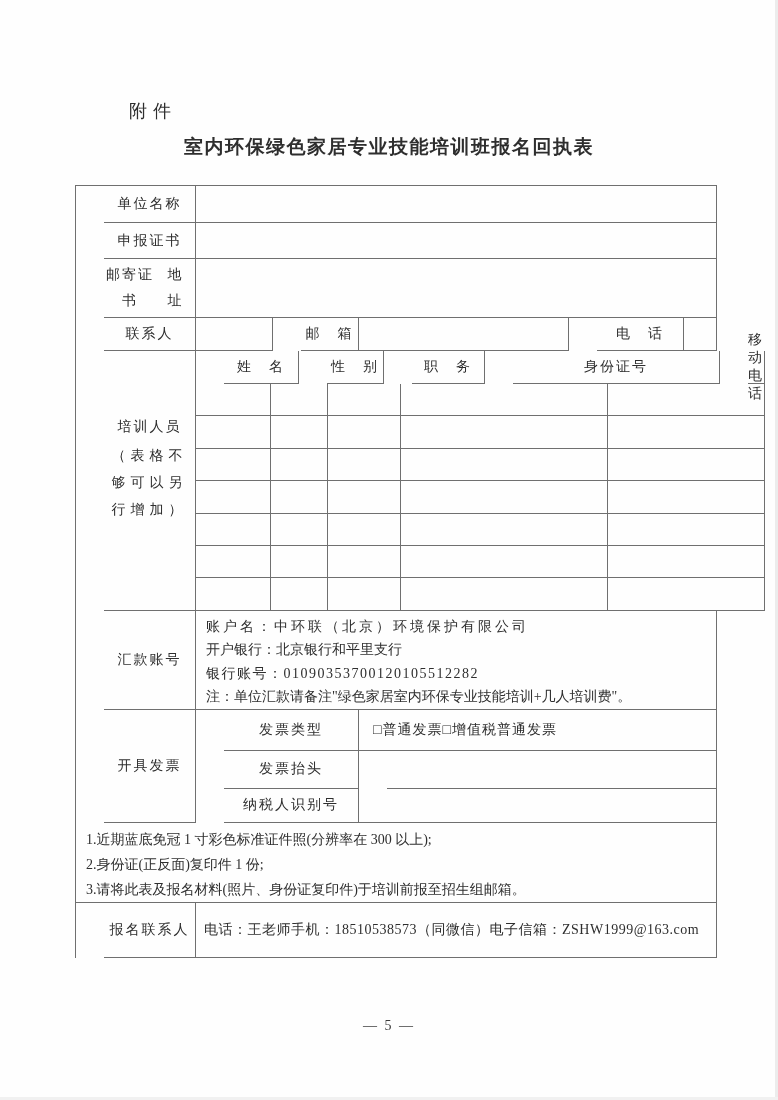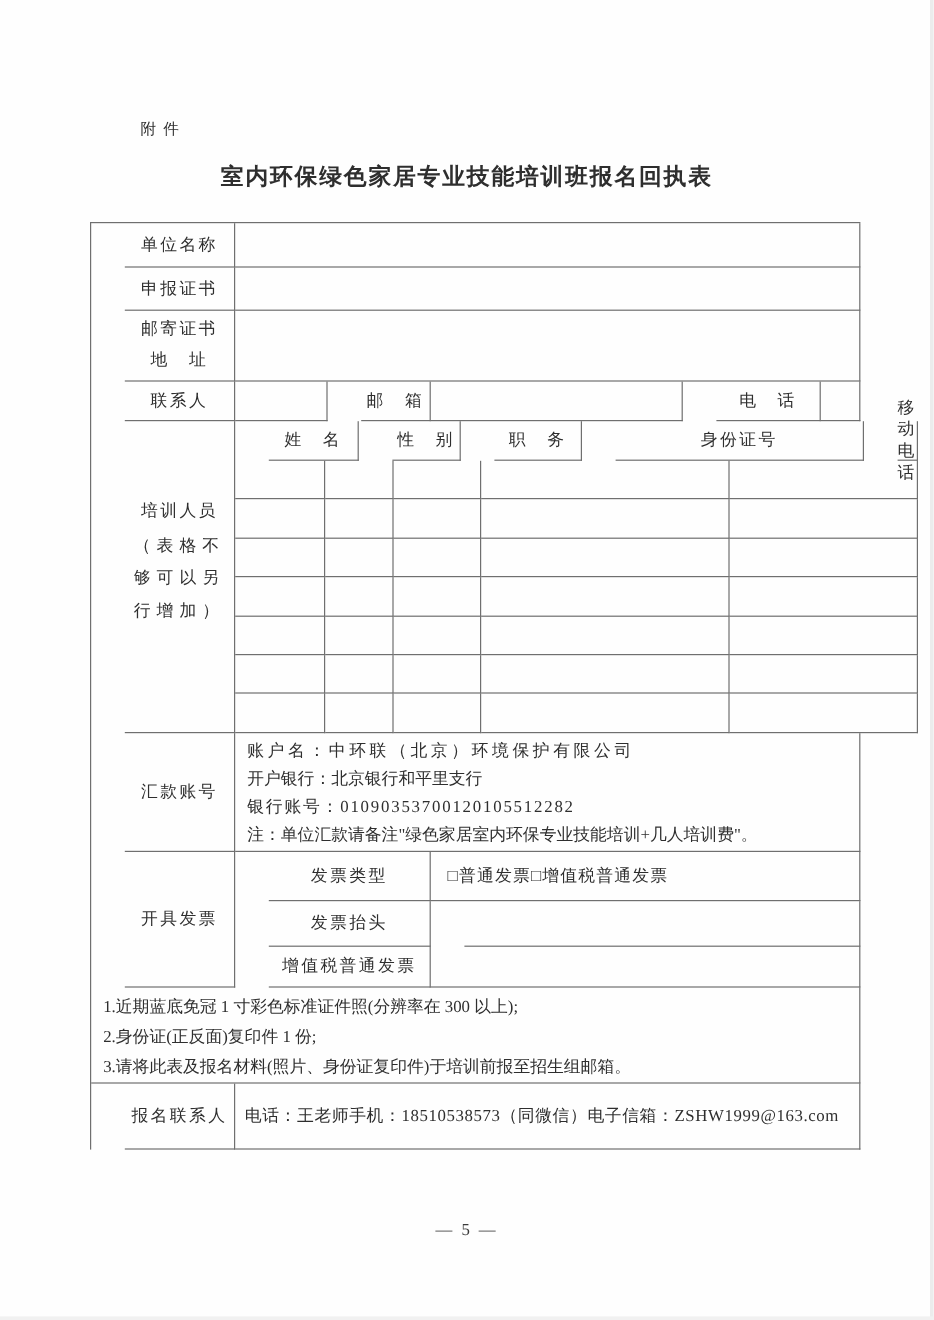--- a/index.html
+++ b/index.html
@@ -12,21 +12,21 @@
     background:#ffffff;
     font-family:"Liberation Serif","DejaVu Serif",serif;
     color:var(--ink);
     position:relative;
     overflow:hidden;
   }
   .sheet{position:absolute;inset:0;background:#fefefe;}
   .scan-edge-right{position:absolute;right:0;top:0;width:3px;height:1100px;background:#ececec;}
   .scan-edge-bottom{position:absolute;left:0;bottom:0;width:778px;height:3px;background:#f1f1f1;}
 
-  .attachment{position:absolute;left:117px;top:99px;font-size:13px;letter-spacing:6px;text-align:center;}
+  .attachment{position:absolute;left:129px;top:99px;font-size:18px;letter-spacing:6px;text-align:center;}
   .doc-title{
     position:absolute;left:0;top:134px;width:778px;text-align:center;
     font-size:19px;font-weight:bold;letter-spacing:1.5px;
   }
   .footer{position:absolute;left:0;top:1018px;width:778px;text-align:center;font-size:14px;color:#3a3a3a;letter-spacing:2px;}
 
   
   .doc-table{
     position:absolute;left:75px;top:185px;width:642px;
     border-top:1px solid var(--line);
@@ -84,21 +84,21 @@
   .irow:nth-child(1){height:41px;}
   .irow:nth-child(2){height:38px;gap:28px;}
   .irow:nth-child(3){height:34px;}
   .w-ilabel{width:135px;flex:none;}
   .ival{padding-left:14px;letter-spacing:1px;}
 
   
   .tips .ln{line-height:25px;}
 
   .contact-val{padding-left:8px;letter-spacing:0.5px;white-space:nowrap;}
-  .two-line{flex-direction:column;justify-content:center;line-height:26px;}
+  .two-line{flex-direction:row;justify-content:center;line-height:26px;}
 </style>
 </head>
 <body>
 
 <div class="sheet">
   <div class="scan-edge-right"></div>
   <div class="scan-edge-bottom"></div>
 
   <div class="attachment">附件</div>
   <div class="doc-title">室内环保绿色家居专业技能培训班报名回执表</div>
@@ -212,21 +212,21 @@
       <div class="iband-right">
         <div class="irow">
           <div class="c lab w-ilabel">发票类型</div>
           <div class="c fill ival">□普通发票□增值税普通发票</div>
         </div>
         <div class="irow">
           <div class="c lab w-ilabel">发票抬头</div>
           <div class="c fill ival"></div>
         </div>
         <div class="irow">
-          <div class="c lab w-ilabel">增值税普通发票</div>
+          <div class="c lab w-ilabel">纳税人识别号</div>
           <div class="c fill ival"></div>
         </div>
       </div>
     </div>
 
     <div class="trow" style="height:80px">
       <div class="c fill multi tips">
         <div class="ln">1.近期蓝底免冠 1 寸彩色标准证件照(分辨率在 300 以上);</div>
         <div class="ln">2.身份证(正反面)复印件 1 份;</div>
         <div class="ln">3.请将此表及报名材料(照片、身份证复印件)于培训前报至招生组邮箱。</div>

